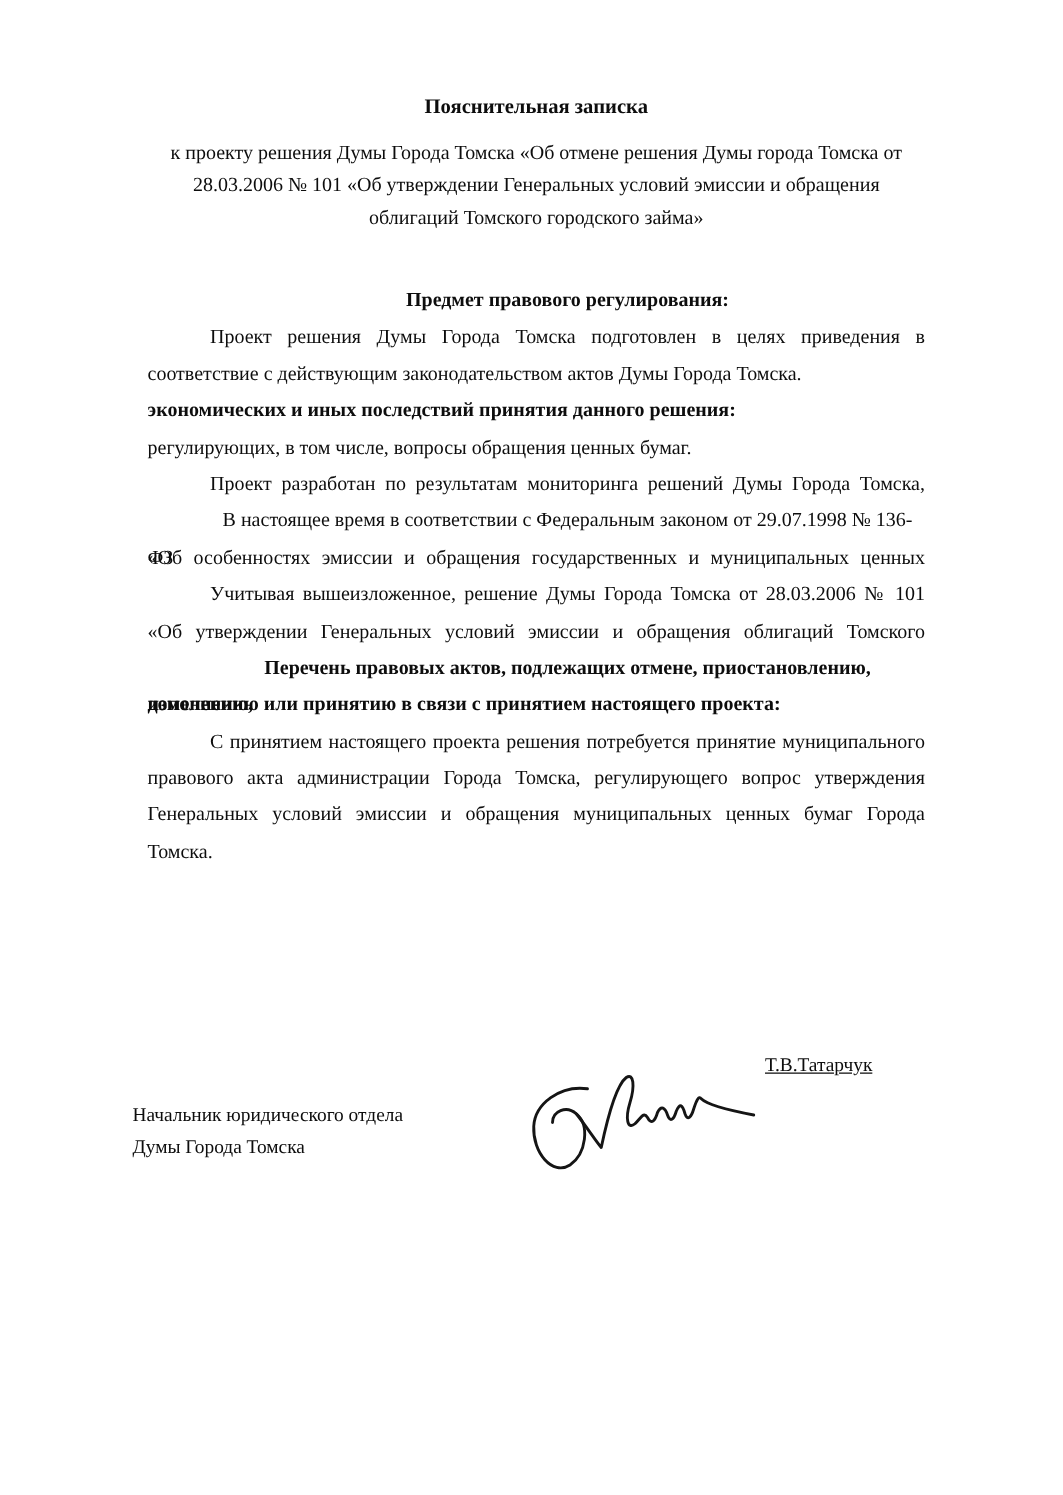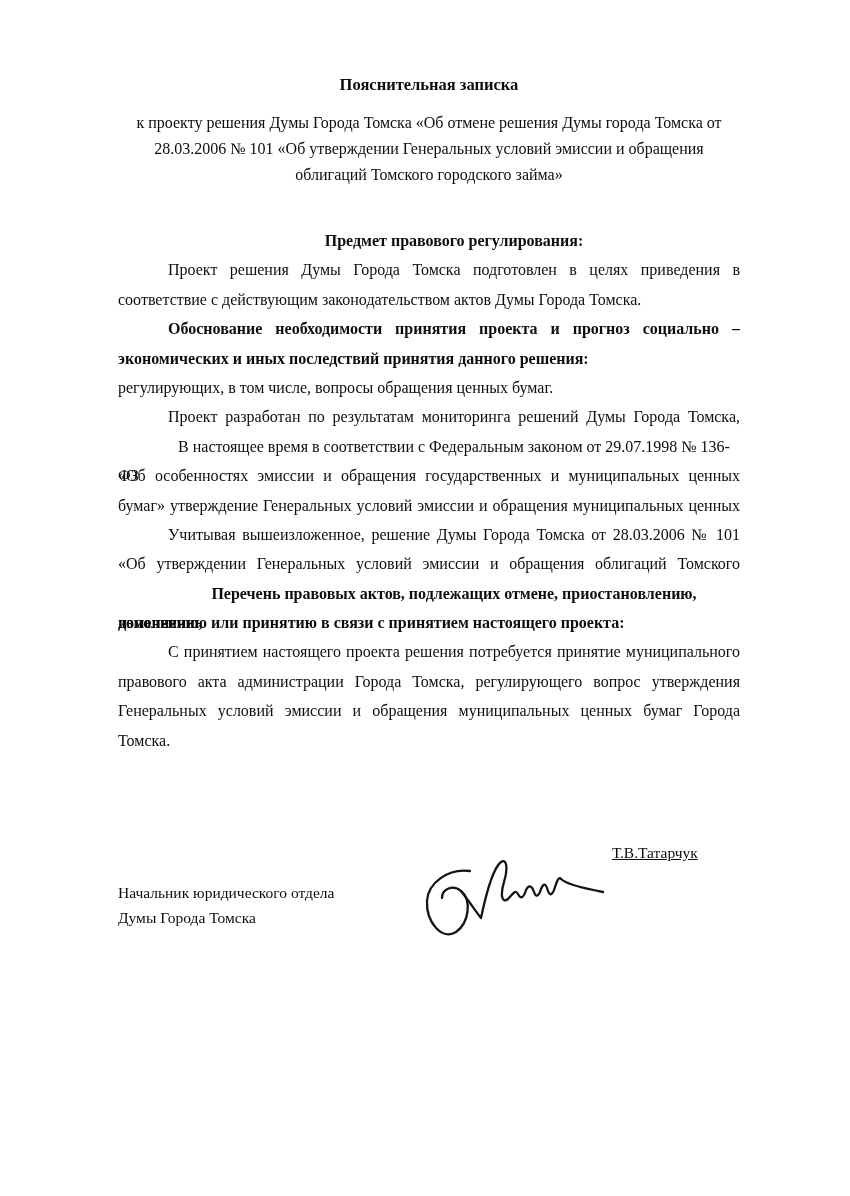--- a/index.html
+++ b/index.html
@@ -23,21 +23,21 @@
   .sub-line { height:26px; line-height:26px; text-align:center; }
   .doc-body {
     position:absolute; top:226px; left:118px; width:622px;
     font-size:16px;
   }
   .line { height:29.4px; line-height:29.4px; text-align:left; white-space:normal; }
   .line.jst { text-align:justify; text-align-last:justify; }
   .line.indent { text-indent:50px;text-align:center; }
   .line.bold { font-weight:bold; }
   .sig-left {
-    position:absolute; top:880px; left:118px;
+    position:absolute; top:880px; left:106px;
     font-size:15.5px; line-height:25px;
   }
   .sig-scribble {
     position:absolute; top:856px; left:392px;
     width:215px; height:88px;
   }
   .sig-name {
     position:absolute; top:844px; left:612px;
     font-size:15.5px;
     text-decoration:underline;
@@ -53,27 +53,25 @@
   <div class="doc-subtitle" id="subtitle">
       <div class="sub-line">к проекту решения Думы Города Томска «Об отмене решения Думы города Томска от</div>
       <div class="sub-line">28.03.2006 № 101 «Об утверждении Генеральных условий эмиссии и обращения</div>
       <div class="sub-line">облигаций Томского городского займа»</div>
     </div>
 
   <div class="doc-body" id="doc-body">
       <div class="line bold indent">Предмет правового регулирования:</div>
       <div class="line jst indent">Проект решения Думы Города Томска подготовлен в целях приведения в</div>
       <div class="line">соответствие с действующим законодательством актов Думы Города Томска.</div>
-      <div class="line bold jst indent">Обоснование необходимости принятия проекта и прогноз социально –</div>
       <div class="line bold">экономических и иных последствий принятия данного решения:</div>
       <div class="line">регулирующих, в том числе, вопросы обращения ценных бумаг.</div>
       <div class="line jst indent">Проект разработан по результатам мониторинга решений Думы Города Томска,</div>
       <div class="line jst indent">В настоящее время в соответствии с Федеральным законом от 29.07.1998 № 136-ФЗ</div>
       <div class="line jst">«Об особенностях эмиссии и обращения государственных и муниципальных ценных</div>
-      <div class="line jst">бумаг» утверждение Генеральных условий эмиссии и обращения муниципальных ценных</div>
       <div class="line jst indent">Учитывая вышеизложенное, решение Думы Города Томска от 28.03.2006 № 101</div>
       <div class="line jst">«Об утверждении Генеральных условий эмиссии и обращения облигаций Томского</div>
       <div class="line bold jst indent">Перечень правовых актов, подлежащих отмене, приостановлению, изменению,</div>
       <div class="line bold">дополнению или принятию в связи с принятием настоящего проекта:</div>
       <div class="line jst indent">С принятием настоящего проекта решения потребуется принятие муниципального</div>
       <div class="line jst">правового акта администрации Города Томска, регулирующего вопрос утверждения</div>
       <div class="line jst">Генеральных условий эмиссии и обращения муниципальных ценных бумаг Города</div>
       <div class="line">Томска.</div>
     </div>
 

